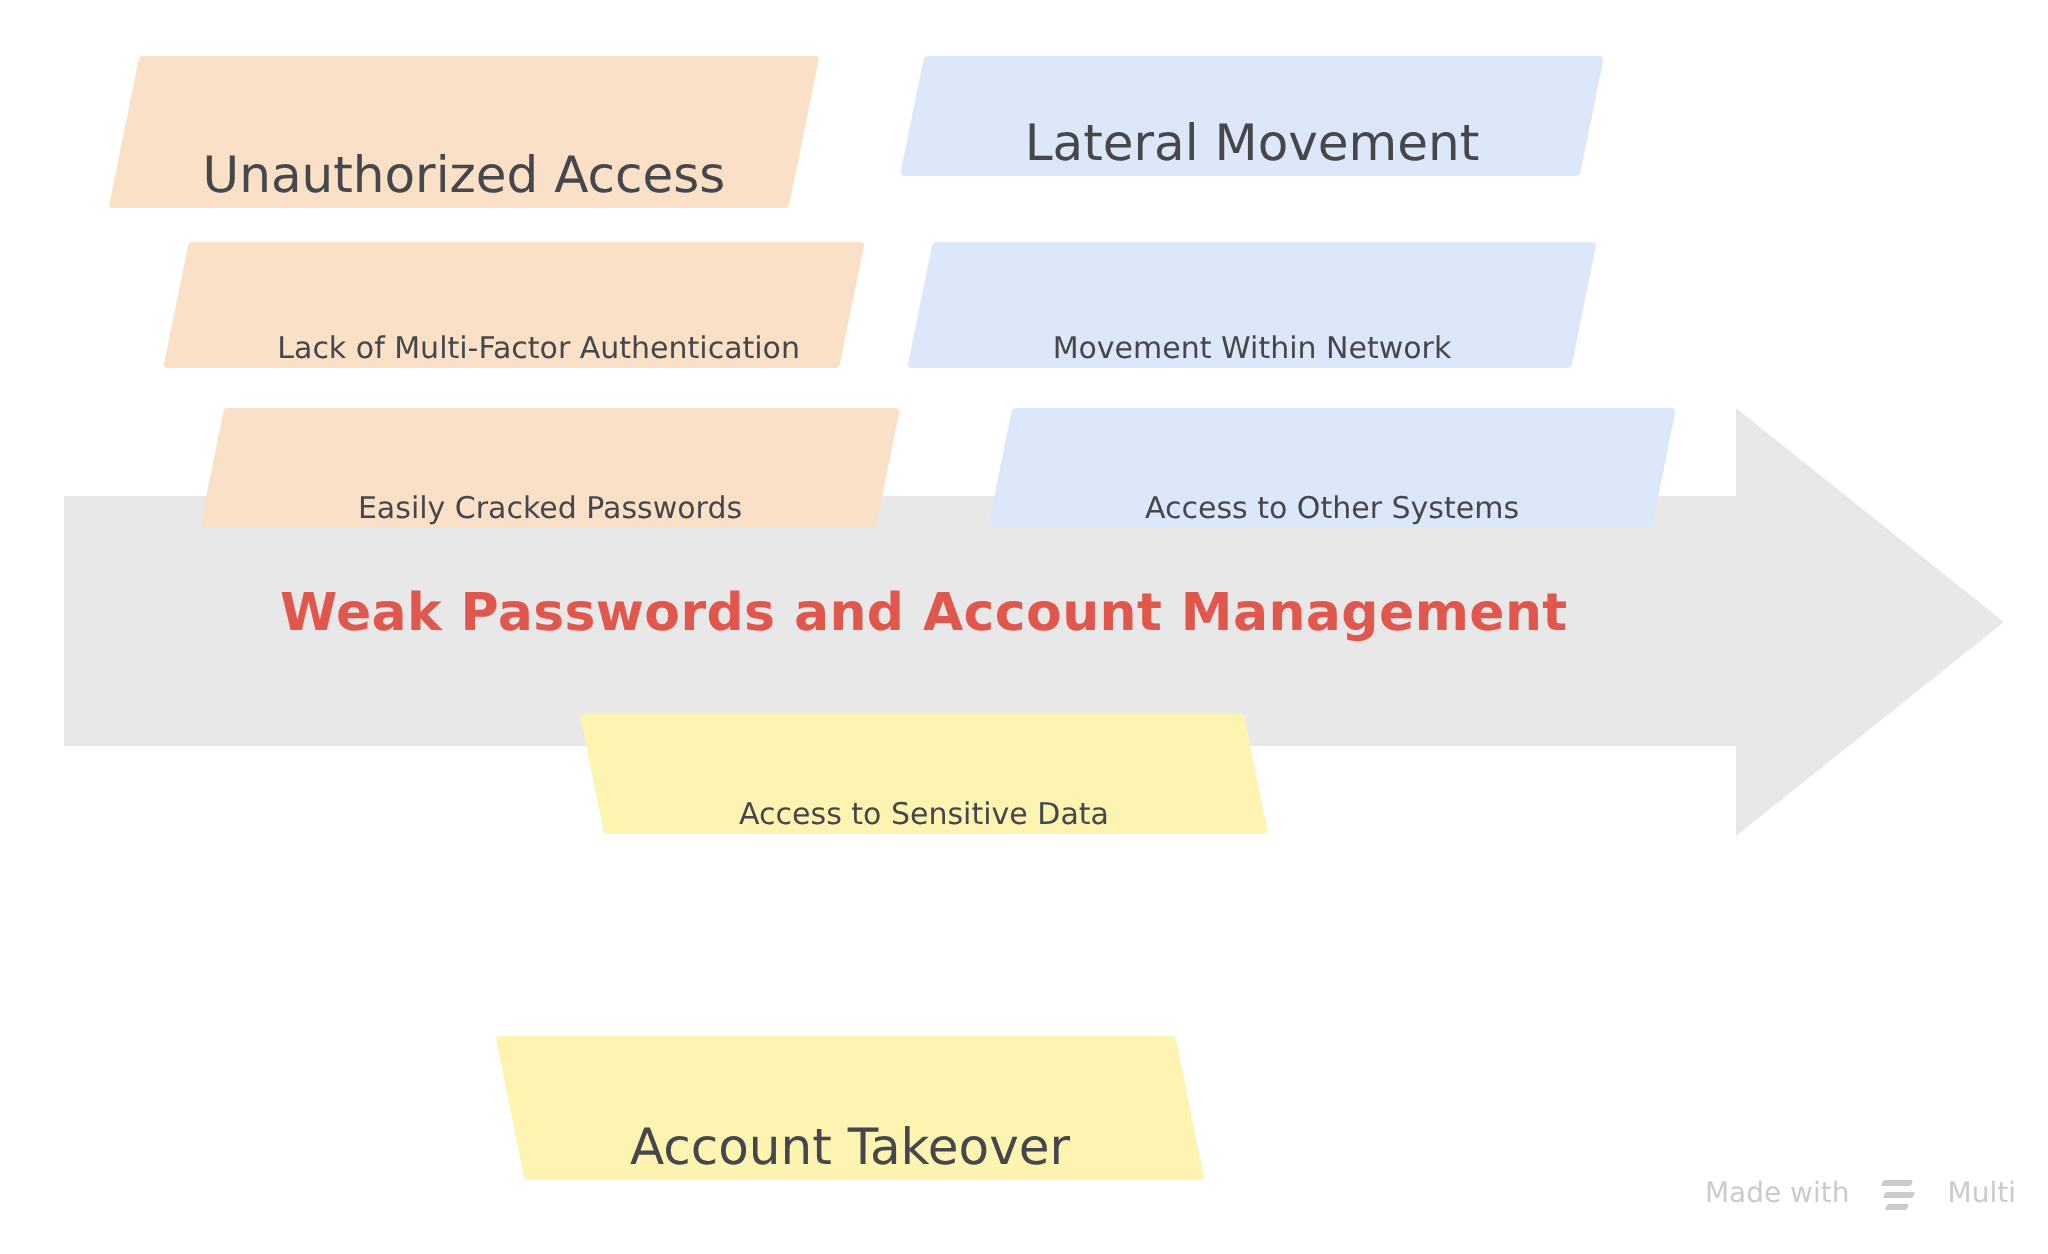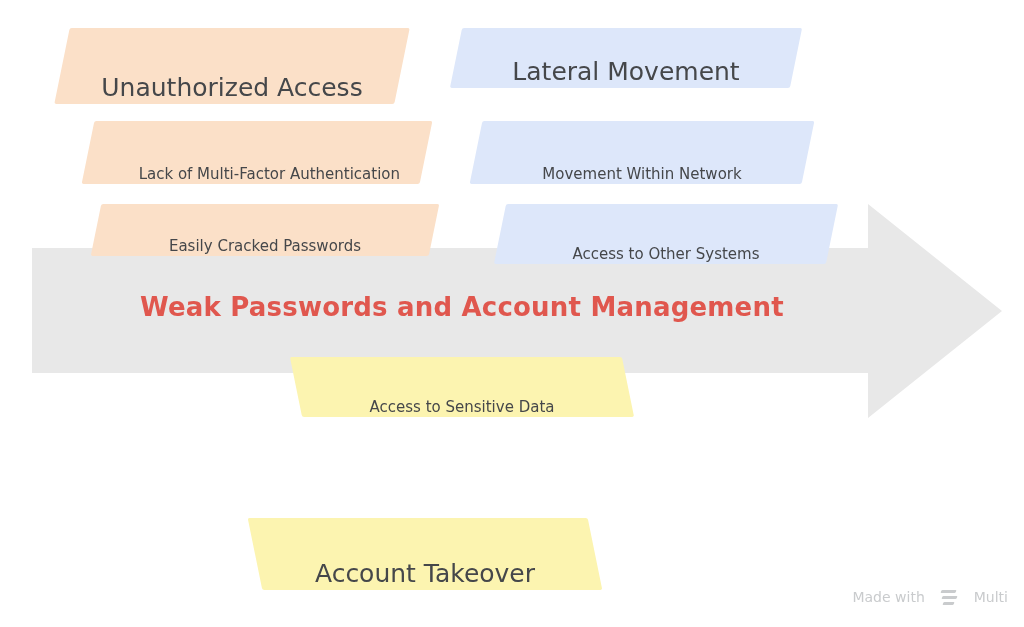--- a/index.html
+++ b/index.html
@@ -127,31 +127,31 @@
   <div class="card skew-left fill-peach t-big align-center" style="left:62px; top:28px; width:340px; height:76px;">
     <span class="shape"></span>
     <span class="label">Unauthorized Access</span>
   </div>
 
   <div class="card skew-left fill-peach t-small align-right" style="left:88px; top:121px; width:338px; height:63px;">
     <span class="shape"></span>
     <span class="label">Lack of Multi-Factor Authentication</span>
   </div>
 
-  <div class="card skew-left fill-peach t-small align-center" style="left:96px; top:204px; width:338px; height:52px;">
+  <div class="card skew-left fill-peach t-small align-center" style="left:106px; top:204px; width:338px; height:60px;">
     <span class="shape"></span>
     <span class="label">Easily Cracked Passwords</span>
   </div>
 
   <div class="card skew-left fill-blue t-big align-center" style="left:456px; top:28px; width:340px; height:60px;">
     <span class="shape"></span>
     <span class="label">Lateral Movement</span>
   </div>
 
-  <div class="card skew-left fill-blue t-small align-center" style="left:476px; top:121px; width:332px; height:63px;">
+  <div class="card skew-left fill-blue t-small align-center" style="left:460px; top:121px; width:332px; height:63px;">
     <span class="shape"></span>
     <span class="label">Movement Within Network</span>
   </div>
 
   <div class="card skew-left fill-blue t-small align-center" style="left:500px; top:204px; width:332px; height:60px;">
     <span class="shape"></span>
     <span class="label">Access to Other Systems</span>
   </div>
 
   <div id="central-title">Weak Passwords and Account Management</div>

